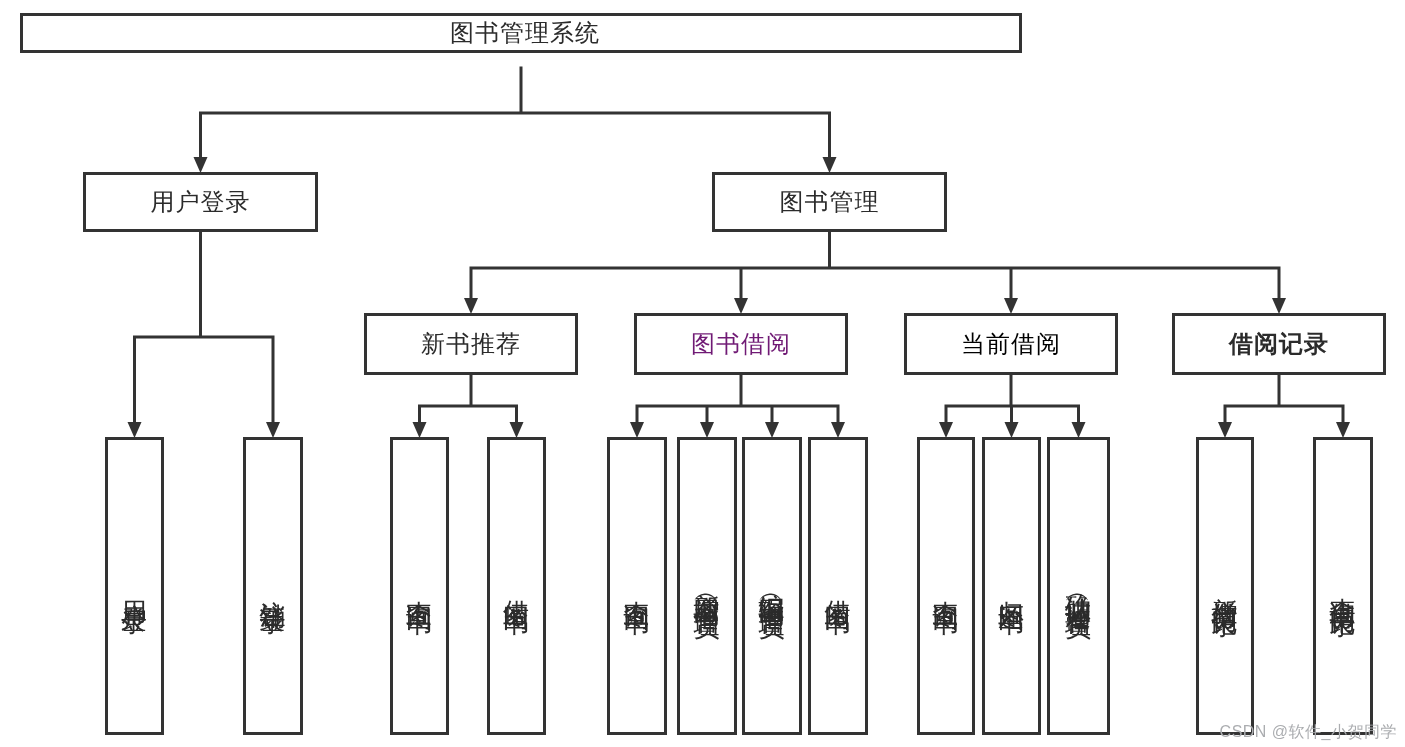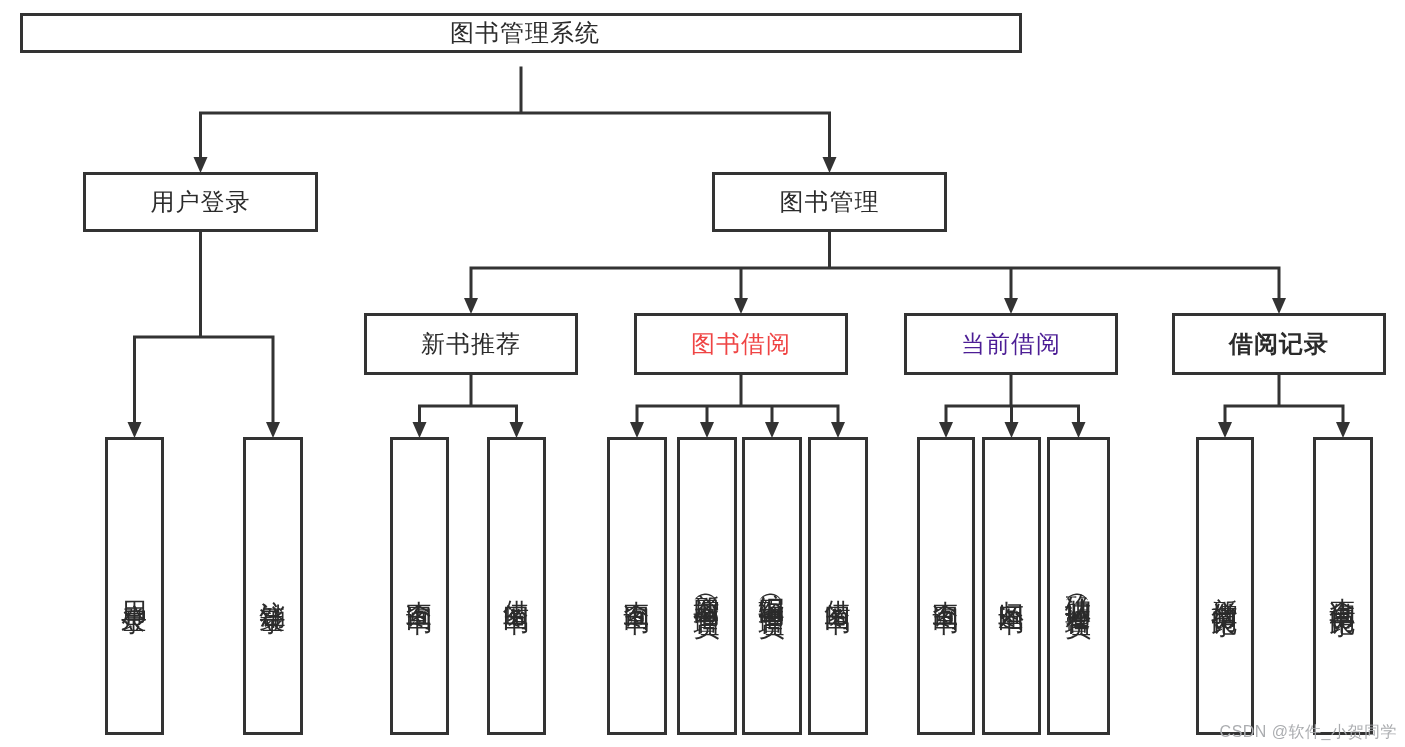--- a/index.html
+++ b/index.html
@@ -93,24 +93,24 @@
     </div>
     <div class="node horizontal" style="left: 83px; top: 172px; width: 235px; height: 60px; border-color: rgb(51, 51, 51); background: rgb(255, 255, 255); color: rgb(43, 43, 43);">
       <span class="node-label">用户登录</span>
     </div>
     <div class="node horizontal" style="left: 712px; top: 172px; width: 235px; height: 60px; border-color: rgb(51, 51, 51); background: rgb(255, 255, 255); color: rgb(43, 43, 43);">
       <span class="node-label">图书管理</span>
     </div>
     <div class="node horizontal" style="left: 364px; top: 313px; width: 214px; height: 62px; border-color: rgb(51, 51, 51); background: rgb(255, 255, 255); color: rgb(43, 43, 43);">
       <span class="node-label">新书推荐</span>
     </div>
-    <div class="node horizontal" style="left: 634px; top: 313px; width: 214px; height: 62px; border-color: rgb(51, 51, 51); background: rgb(255, 255, 255); color: #ef4444;">
+    <div class="node horizontal" style="left: 634px; top: 313px; width: 214px; height: 62px; border-color: rgb(51, 51, 51); background: rgb(255, 255, 255); color: #701a75;">
       <span class="node-label">图书借阅</span>
     </div>
-    <div class="node horizontal" style="left: 904px; top: 313px; width: 214px; height: 62px; border-color: rgb(51, 51, 51); background: rgb(255, 255, 255); color: #4c1d95;">
+    <div class="node horizontal" style="left: 904px; top: 313px; width: 214px; height: 62px; border-color: rgb(51, 51, 51); background: rgb(255, 255, 255); color: #000000;">
       <span class="node-label">当前借阅</span>
     </div>
     <div class="node horizontal" style="left: 1172px; top: 313px; width: 214px; height: 62px; border-color: rgb(51, 51, 51); background: rgb(255, 255, 255); color: rgb(43, 43, 43); font-weight: bold;">
       <span class="node-label">借阅记录</span>
     </div>
     <div class="node vertical" style="left: 105px; top: 437px; width: 59px; height: 298px; border-color: rgb(51, 51, 51); background: rgb(255, 255, 255); color: rgb(43, 43, 43);">
       <span class="node-label">用户登录</span>
     </div>
     <div class="node vertical" style="left: 243px; top: 437px; width: 60px; height: 298px; border-color: rgb(51, 51, 51); background: rgb(255, 255, 255); color: rgb(43, 43, 43);">
       <span class="node-label">注销登录</span>

